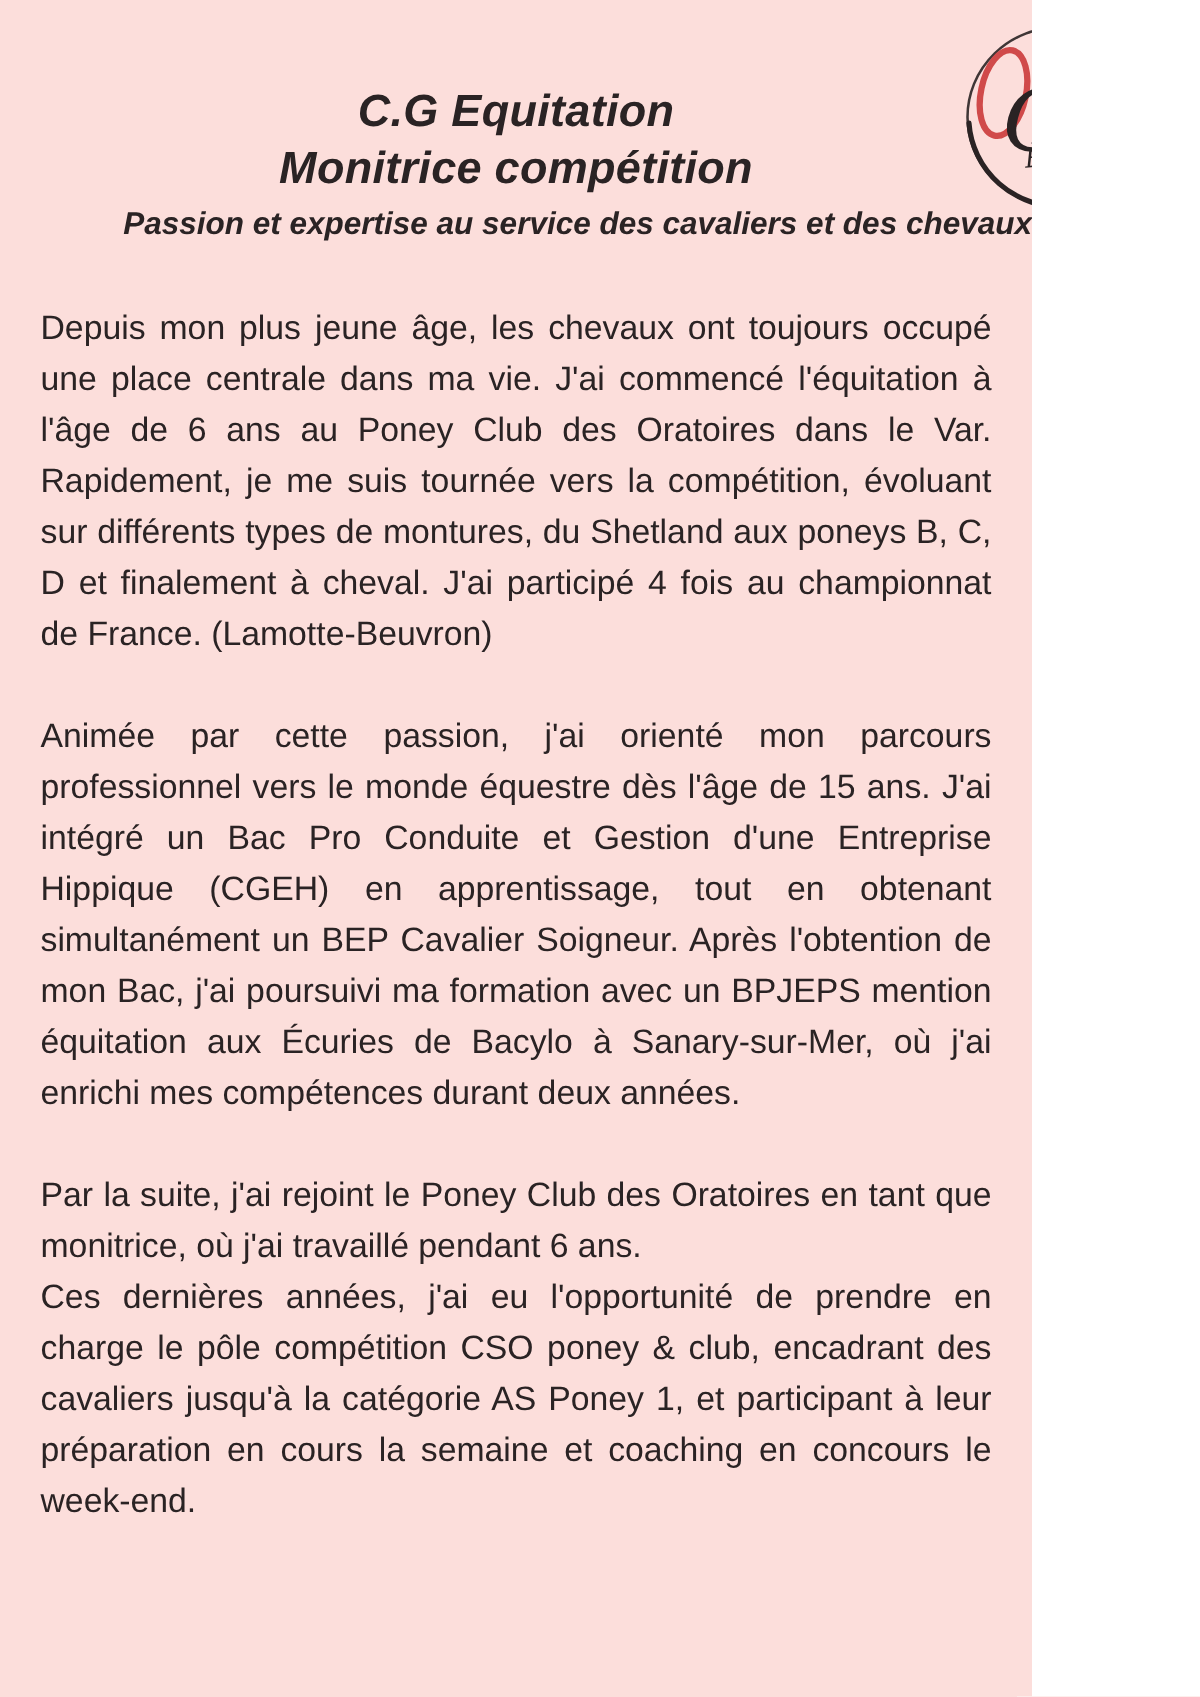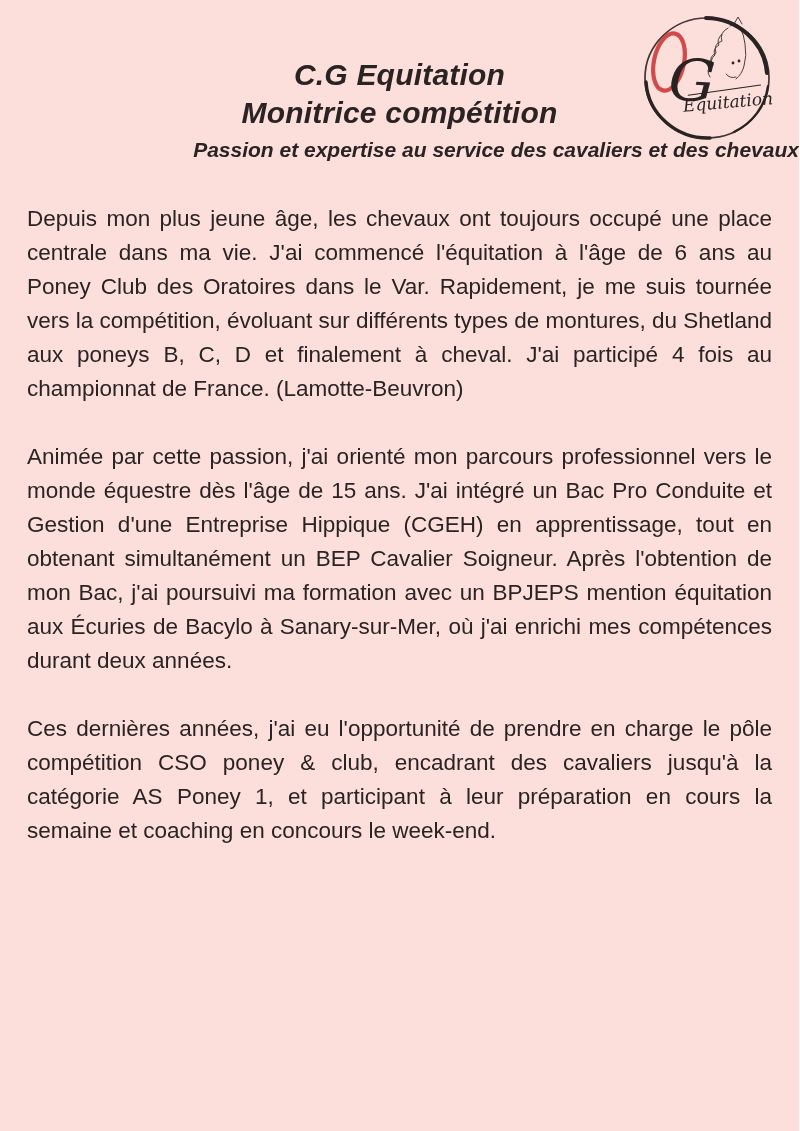--- a/index.html
+++ b/index.html
@@ -2,21 +2,21 @@
 <html><head>
 <meta charset="utf-8">
 <style>
   html, body { margin: 0; padding: 0; }
   body {
     width: 800px;
     font-family: "Liberation Sans", sans-serif;
   }
   .page {
     position: relative;
-    width: 799px;
+    width: 688px;
     height: 1131px;
     background: #fcdedb;
     color: #2a2324;
     overflow: hidden;
   }
   header { padding-top: 56px; text-align: center; }
   .title, .subtitle {
     margin: 0;
     font-size: 30px;
     line-height: 38px;
@@ -90,17 +90,18 @@
         <text x="41" y="100" font-family="DejaVu Serif, serif" font-style="italic" font-size="17" fill="#2a2324">Equitation</text>
         <path d="M 47 84 L 120 80" stroke="#2a2324" stroke-width="1" fill="none" stroke-linecap="round"></path>
       </g>
     </svg>
   </div>
 
   <main>
     <p>Depuis mon plus jeune âge, les chevaux ont toujours occupé une place centrale dans ma vie. J'ai commencé l'équitation à l'âge de 6 ans au Poney Club des Oratoires dans le Var. Rapidement, je me suis tournée vers la compétition, évoluant sur différents types de montures, du Shetland aux poneys B, C, D et finalement à cheval. J'ai participé 4 fois au championnat de France. (Lamotte-Beuvron)</p>
     <p>Animée par cette passion, j'ai orienté mon parcours professionnel vers le monde équestre dès l'âge de 15 ans. J'ai intégré un Bac Pro Conduite et Gestion d'une Entreprise Hippique (CGEH) en apprentissage, tout en obtenant simultanément un BEP Cavalier Soigneur. Après l'obtention de mon Bac, j'ai poursuivi ma formation avec un BPJEPS mention équitation aux Écuries de Bacylo à Sanary-sur-Mer, où j'ai enrichi mes compétences durant deux années.</p>
     <div class="para-group">
+      <p>Par la suite, j'ai rejoint le Poney Club des Oratoires en tant que monitrice, où j'ai travaillé pendant 6 ans.</p>
       <p>Ces dernières années, j'ai eu l'opportunité de prendre en charge le pôle compétition CSO poney &amp; club, encadrant des cavaliers jusqu'à la catégorie AS Poney 1, et participant à leur préparation en cours la semaine et coaching en concours le week-end.</p>
     </div>
   </main>
 
 </div>
 
 </body></html>

